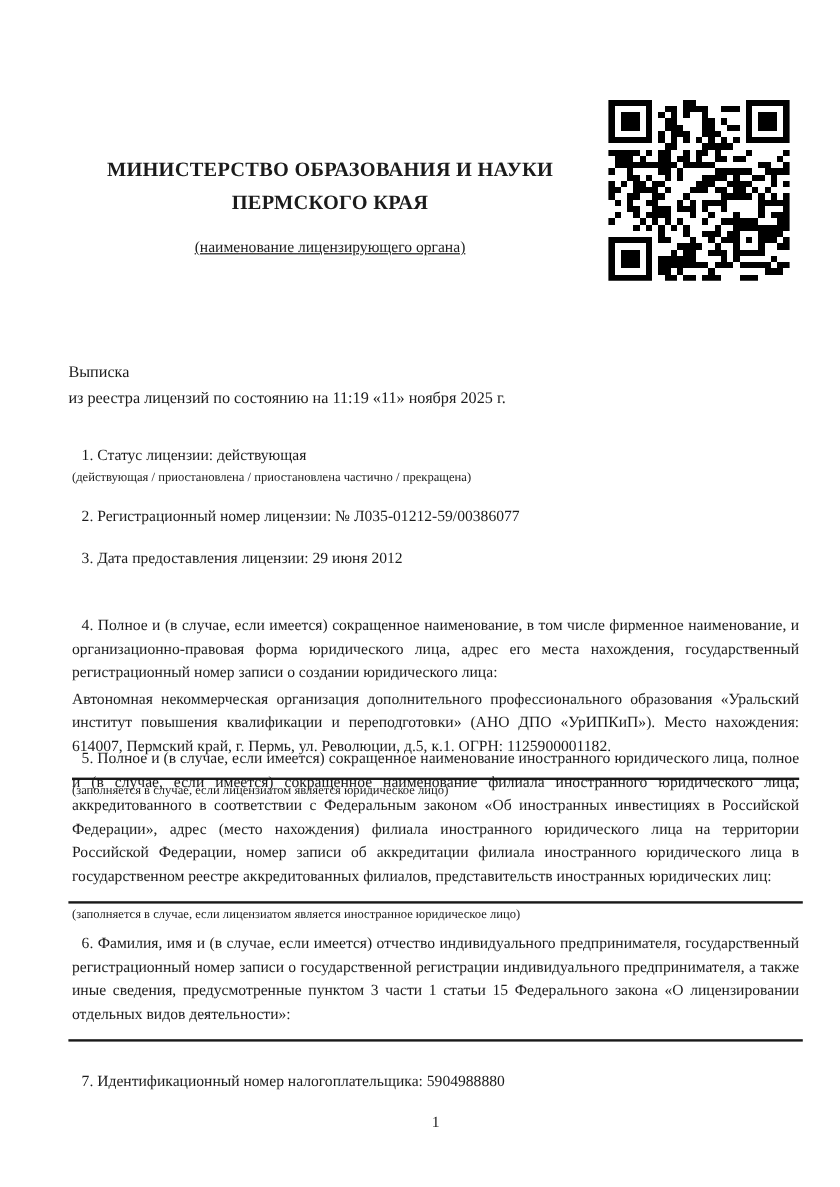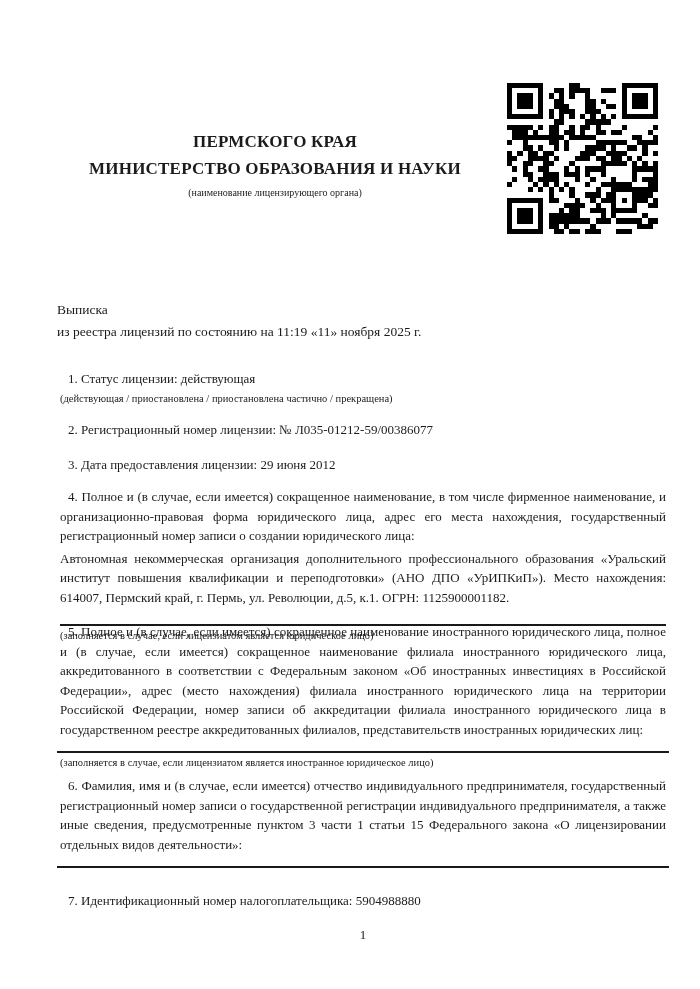--- a/index.html
+++ b/index.html
@@ -13,21 +13,21 @@
   }
   
   .header-block{
     position:absolute;top:128px;left:57px;width:436px;
     text-align:center;
   }
   .ministry-line{
     font-weight:bold;font-size:17px;line-height:27px;letter-spacing:.2px;
   }
   .header-caption{
-    font-size:10px;line-height:13px;margin-top:4px;
+    font-size:13px;line-height:13px;margin-top:17px;text-decoration:underline;
   }
   .qr-wrap{
     position:absolute;left:507px;top:83px;width:151px;height:151px;
   }
   .qr-wrap svg{display:block;width:151px;height:151px;}
   
   .doc-title{
     position:absolute;top:299px;left:57px;width:612px;
     text-align:left;font-size:13.5px;line-height:21.5px;
   }
@@ -51,22 +51,22 @@
     position:absolute;top:927px;left:57px;width:612px;
     text-align:center;font-size:13px;line-height:16px;
   }
 </style>
 </head>
 <body>
 
 <div class="page">
 
   <div class="header-block">
+    <div class="ministry-line">МИНИСТЕРСТВО ОБРАЗОВАНИЯ И НАУКИ</div>
     <div class="ministry-line">ПЕРМСКОГО КРАЯ</div>
-    <div class="ministry-line">МИНИСТЕРСТВО ОБРАЗОВАНИЯ И НАУКИ</div>
     <div class="header-caption">(наименование лицензирующего органа)</div>
   </div>
 
   <div class="qr-wrap">
     <svg id="qr-svg" viewBox="0 0 29 29" xmlns="http://www.w3.org/2000/svg" shape-rendering="crispEdges">
         <rect x="0" y="0" width="1" height="1" fill="#000000"></rect>
         <rect x="1" y="0" width="1" height="1" fill="#000000"></rect>
         <rect x="2" y="0" width="1" height="1" fill="#000000"></rect>
         <rect x="3" y="0" width="1" height="1" fill="#000000"></rect>
         <rect x="4" y="0" width="1" height="1" fill="#000000"></rect>
@@ -501,21 +501,21 @@
   </div>
 
   <div class="sec" style="top:417px">
     <p class="plain">2. Регистрационный номер лицензии: № Л035-01212-59/00386077</p>
   </div>
 
   <div class="sec" style="top:452px">
     <p class="plain">3. Дата предоставления лицензии: 29 июня 2012</p>
   </div>
 
-  <div class="sec" style="top:484px">
+  <div class="sec" style="top:508px">
     <p class="just">4. Полное и (в случае, если имеется) сокращенное наименование, в том числе фирменное наименование, и организационно-правовая форма юридического лица, адрес его места нахождения, государственный регистрационный номер записи о создании юридического лица:</p>
     <p class="value ruled">Автономная некоммерческая организация дополнительного профессионального образования «Уральский институт повышения квалификации и переподготовки» (АНО ДПО «УрИПКиП»). Место нахождения: 614007, Пермский край, г. Пермь, ул. Революции, д.5, к.1. ОГРН: 1125900001182.</p>
     <p class="note">(заполняется в случае, если лицензиатом является юридическое лицо)</p>
   </div>
 
   <div class="sec" style="top:619px">
     <p class="just">5. Полное и (в случае, если имеется) сокращенное наименование иностранного юридического лица, полное и (в случае, если имеется) сокращенное наименование филиала иностранного юридического лица, аккредитованного в соответствии с Федеральным законом «Об иностранных инвестициях в Российской Федерации», адрес (место нахождения) филиала иностранного юридического лица на территории Российской Федерации, номер записи об аккредитации филиала иностранного юридического лица в государственном реестре аккредитованных филиалов, представительств иностранных юридических лиц:</p>
     <div class="blank-rule"></div>
     <p class="note">(заполняется в случае, если лицензиатом является иностранное юридическое лицо)</p>
   </div>

